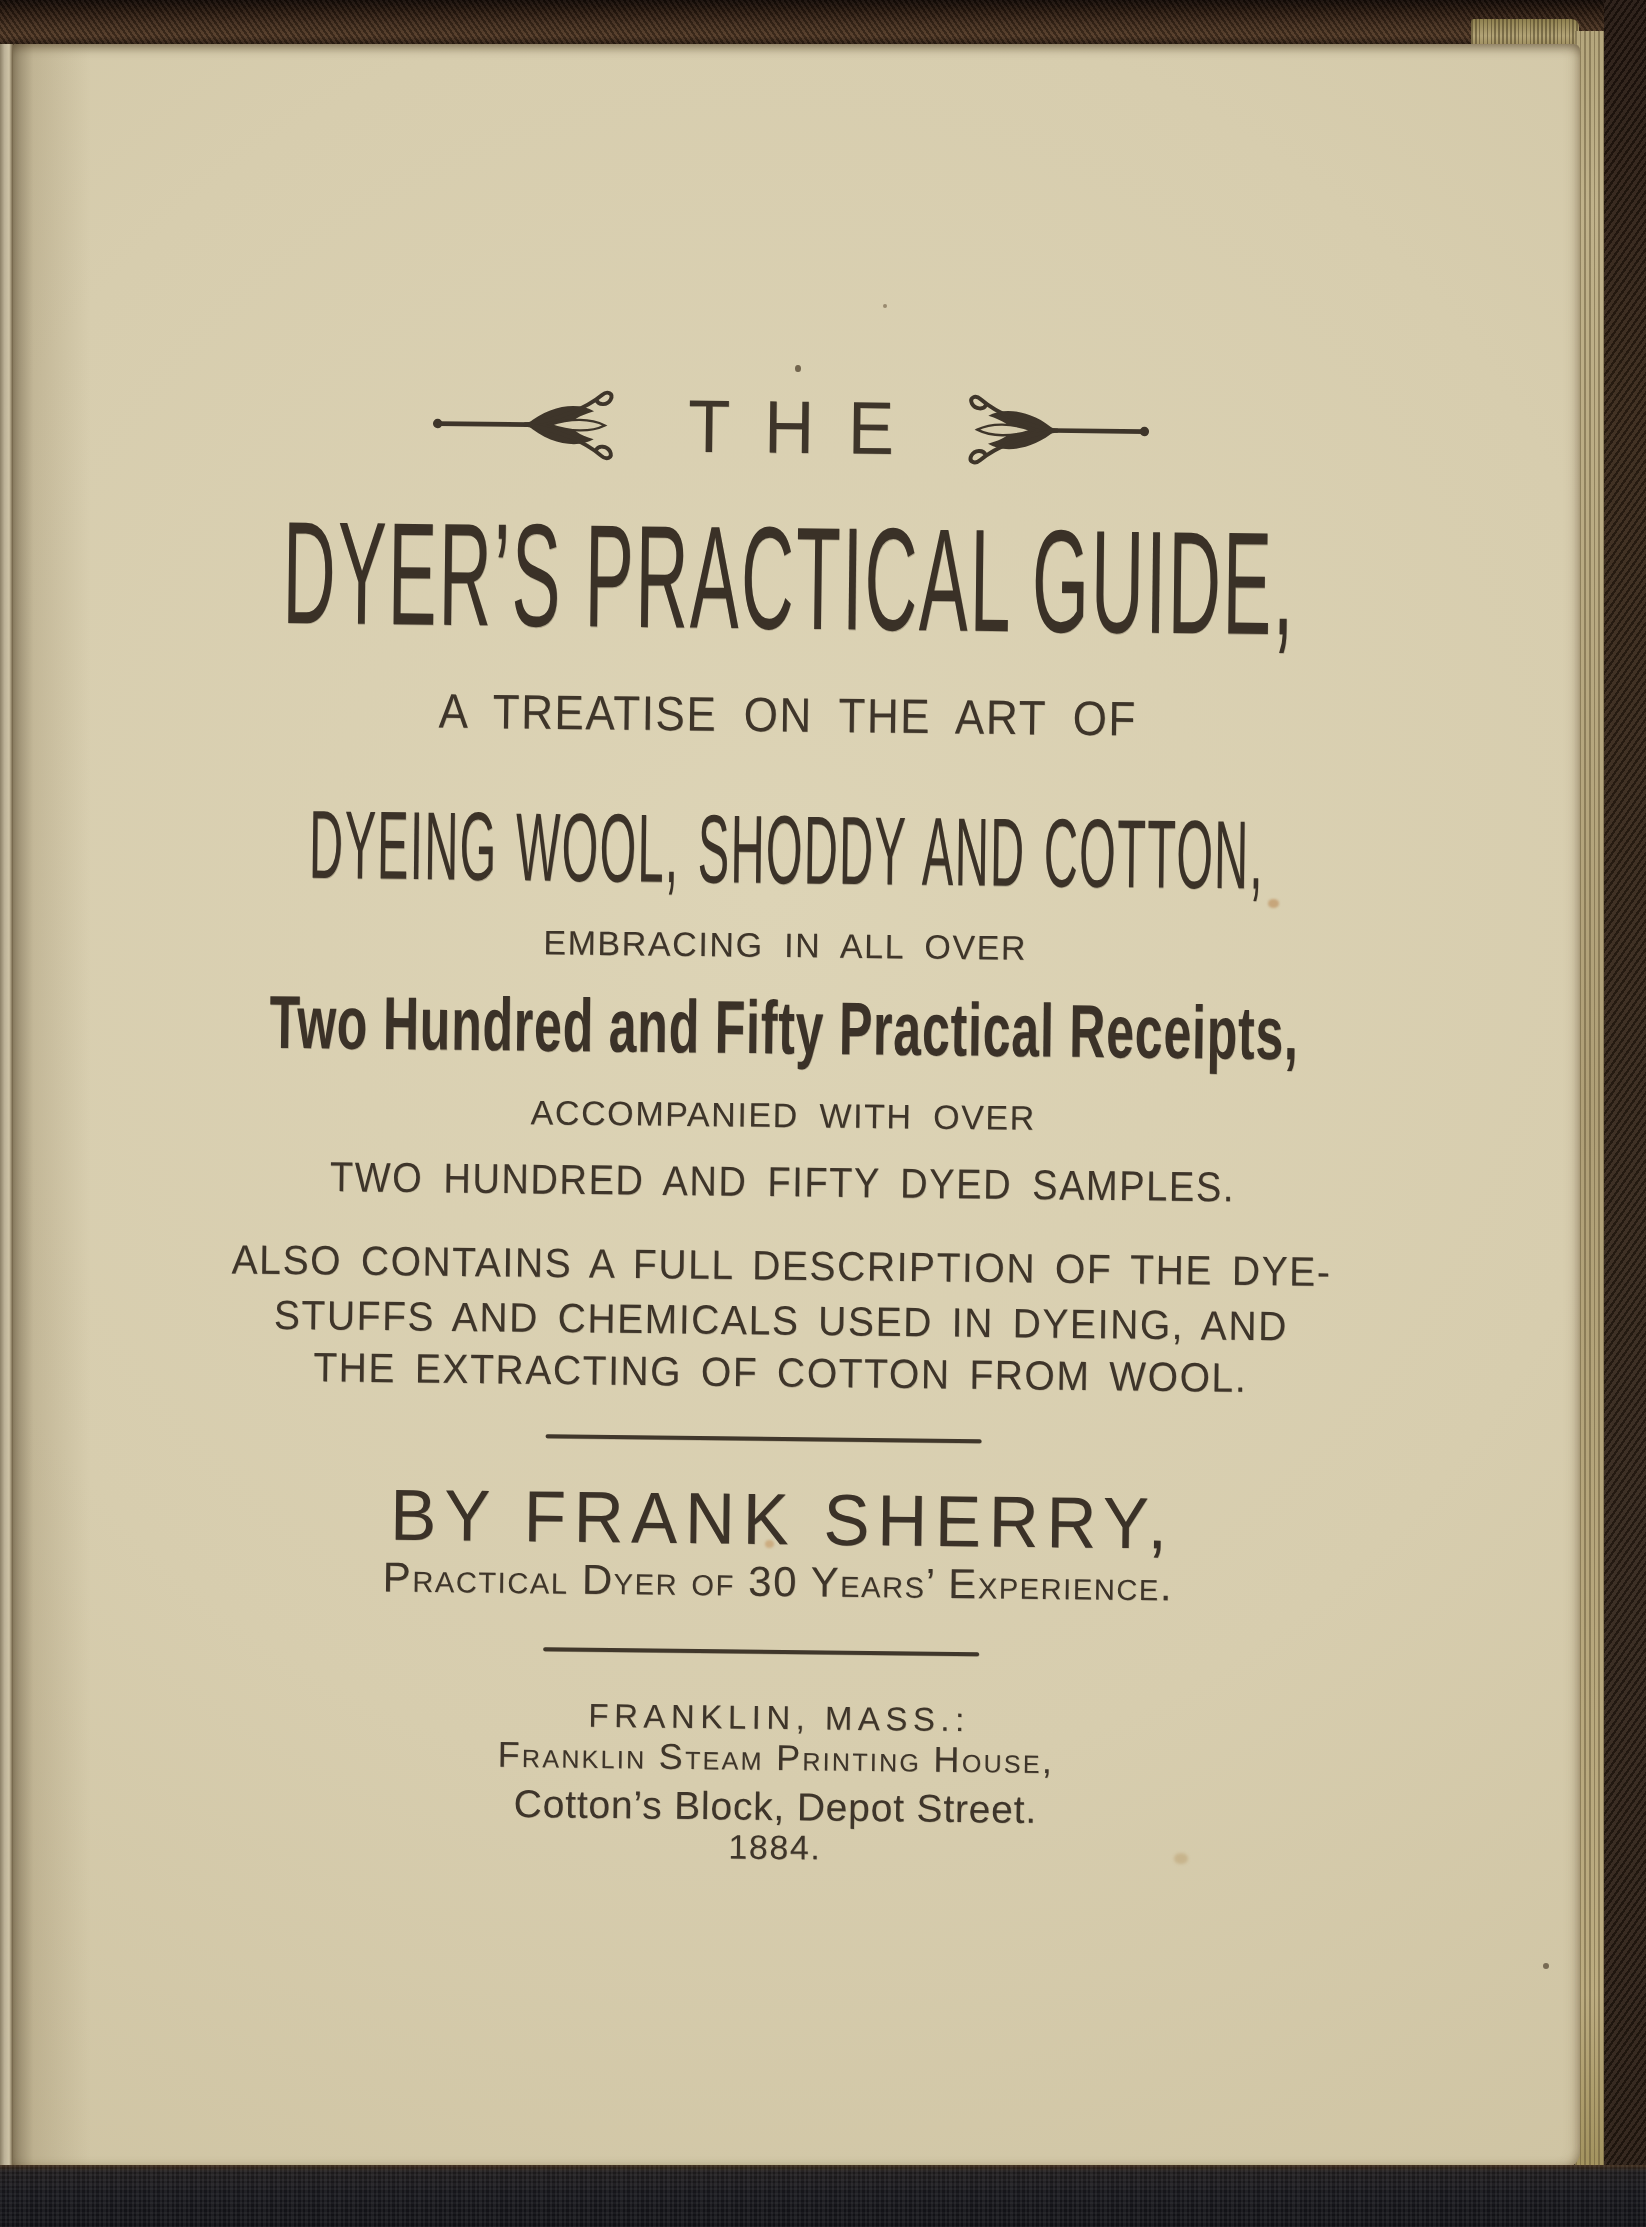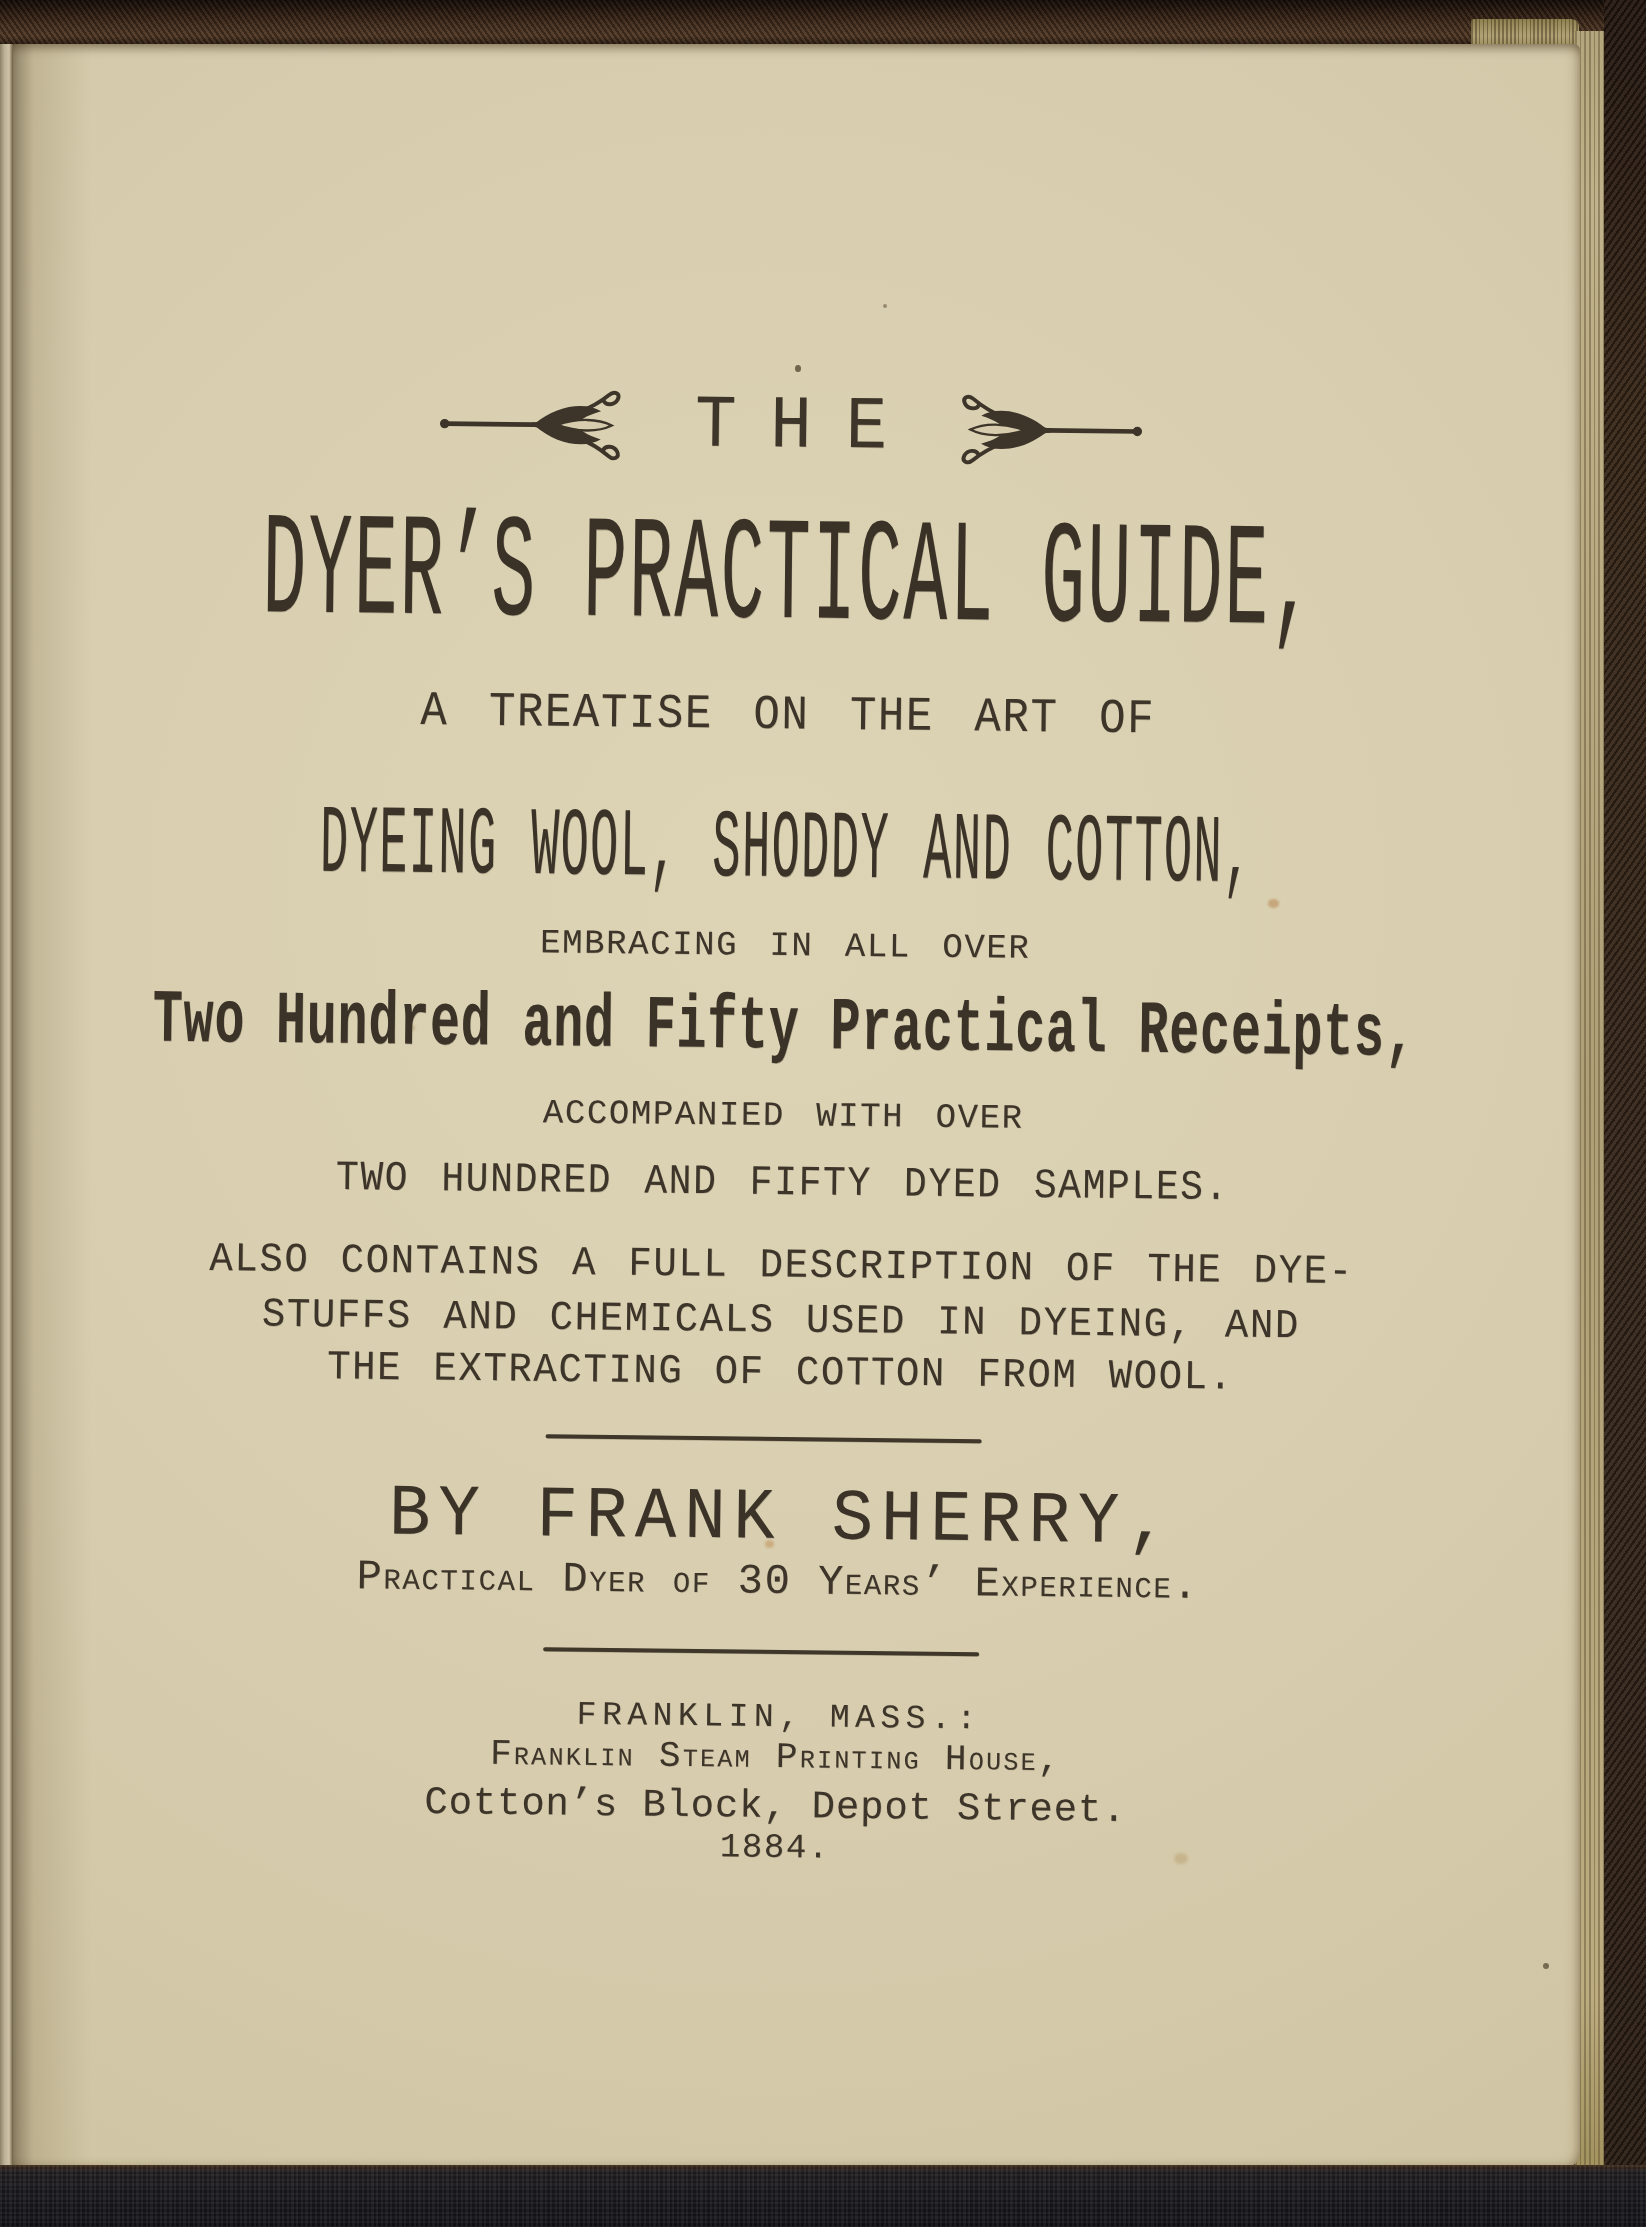--- a/index.html
+++ b/index.html
@@ -1,17 +1,17 @@
 <!DOCTYPE html>
 <html style="--paper: #d7cdae; --ink: #3e352a; --cover-brown: #3a2817; --cover-dark: #15151a; --fore-edge: #b2a376;font-size:12.5px"><head>
 <meta charset="utf-8">
 <style>
   html,body{margin:0;padding:0;background:#241a12;}
   .scan{position:relative;width:1647px;height:2227px;overflow:hidden;
-        font-family:Liberation Mono, monospace;color:var(--ink,#3e352a);}
+        font-family:Liberation Sans, sans-serif;color:var(--ink,#3e352a);}
 
   
   .cover-top{position:absolute;left:0;top:0;width:1647px;height:45px;
     background:
       repeating-linear-gradient(55deg, rgba(0,0,0,.28) 0 2.3px, rgba(255,255,255,.04) 2.3px 4.7px),
       linear-gradient(180deg,#160d08 0,#2a1a10 22%,#46301f 55%,#533a26 80%,#2c1d12 100%);}
   .cover-right{position:absolute;left:1604px;top:0;width:42px;height:2227px;
     background:
       repeating-linear-gradient(125deg, rgba(0,0,0,.30) 0 2.3px, rgba(255,255,255,.05) 2.3px 5.5px),
       linear-gradient(180deg,#241710 0,#382718 18%,#33251a 70%,#2a1d13 100%);}

